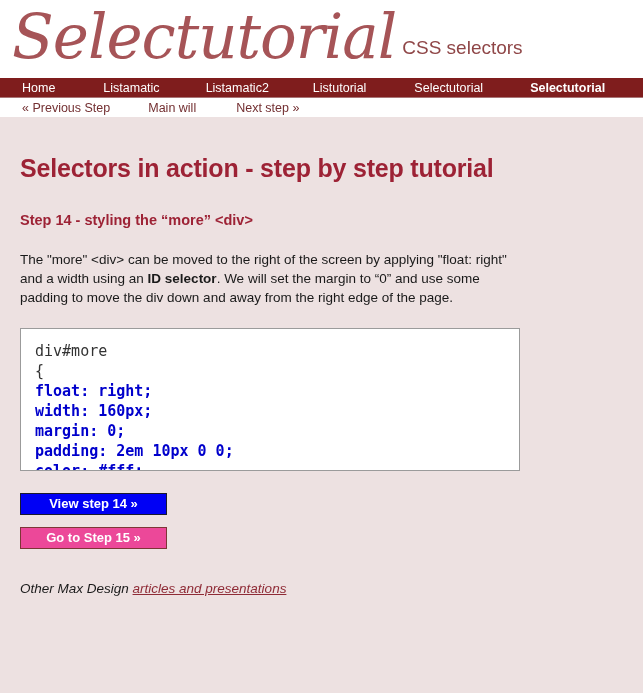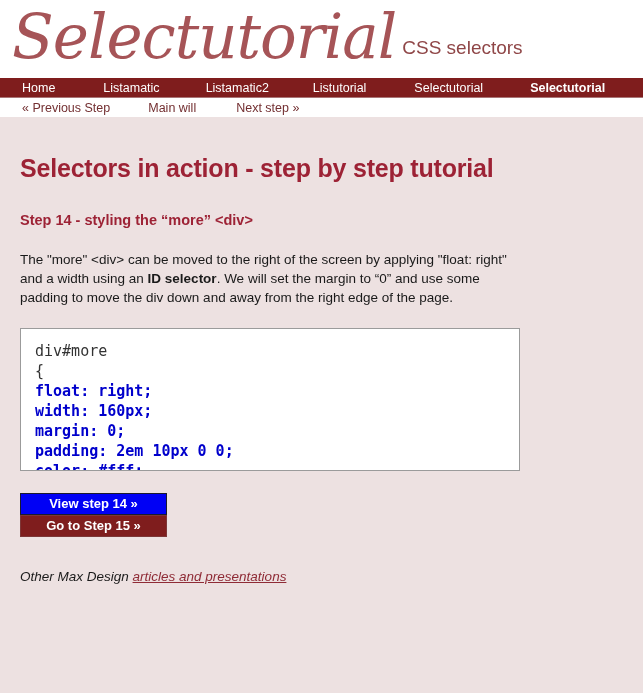--- a/index.html
+++ b/index.html
@@ -150,22 +150,23 @@
     width: 147px;
     height: 22px;
     line-height: 20px;
   }
   .btn-view {
     background: #0000f5;
     border: 1px solid #1a1a2e;
     margin-top: 22px;
   }
   .btn-next {
-    background: #7f1d1d;
+    background: #ec4899;
     border: 1px solid #7d3636;
+    margin-top: 12px;
   }
 
   
   .footer {
     margin-top: 31px;
     font-style: italic;
     font-size: 13.5px;
     line-height: 18px;
     color: #1a1a1a;
   }

